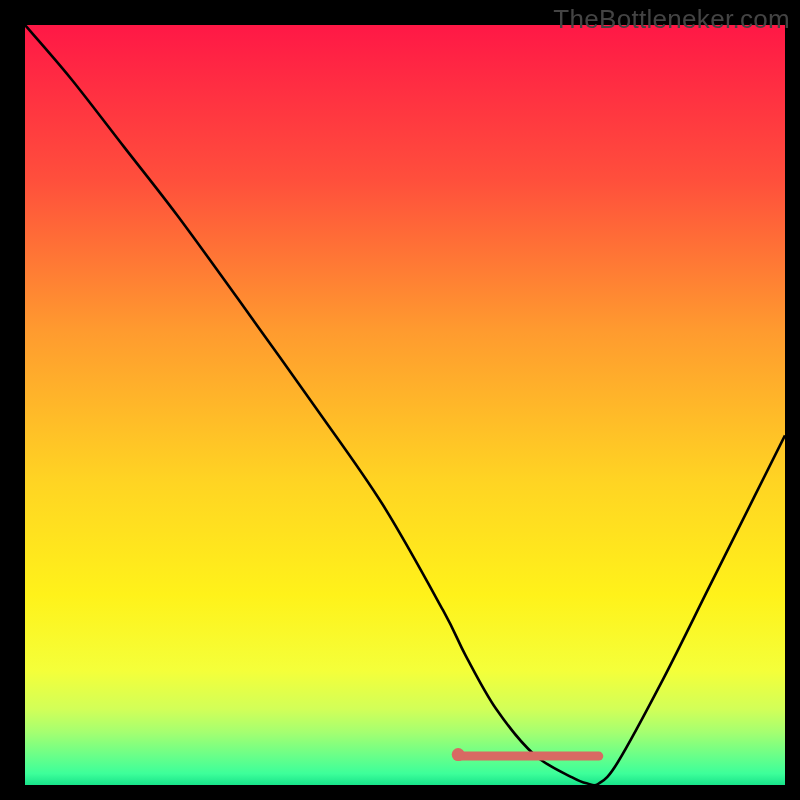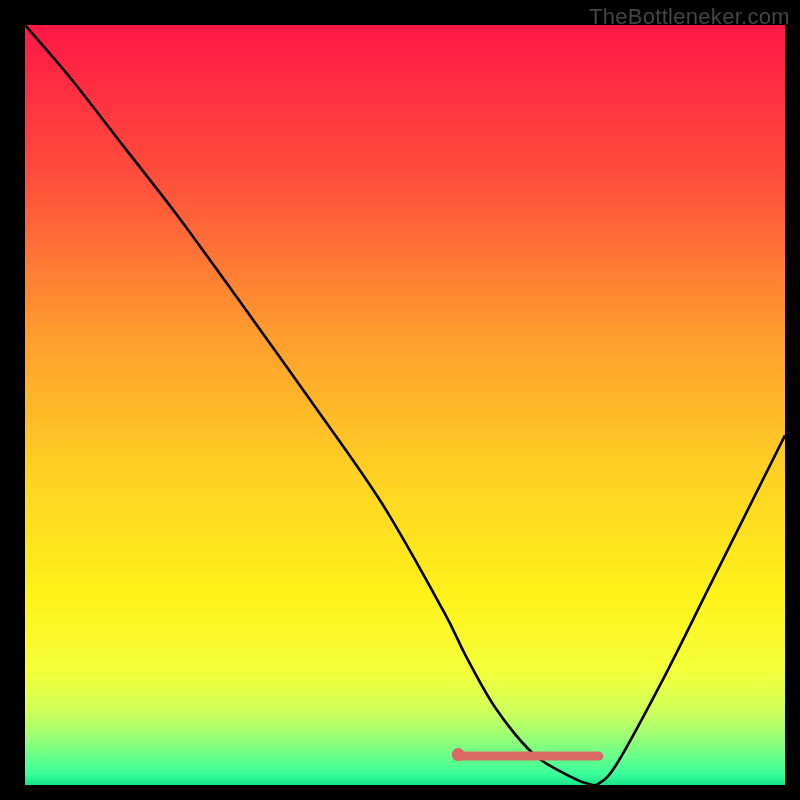--- a/index.html
+++ b/index.html
@@ -15,21 +15,21 @@
     height: 800px;
     background: #000;
     position: relative;
   }
   .watermark {
     position: absolute;
     top: 4px;
     right: 10px;
     color: #444;
     font-family: Arial, Helvetica, sans-serif;
-    font-size: 22px;
+    font-size: 26px;
     font-weight: 500;
     letter-spacing: 0.3px;
     z-index: 30;
   }
   .plot-frame {
     position: absolute;
     left: 25px;
     top: 25px;
     width: 760px;
     height: 760px;

